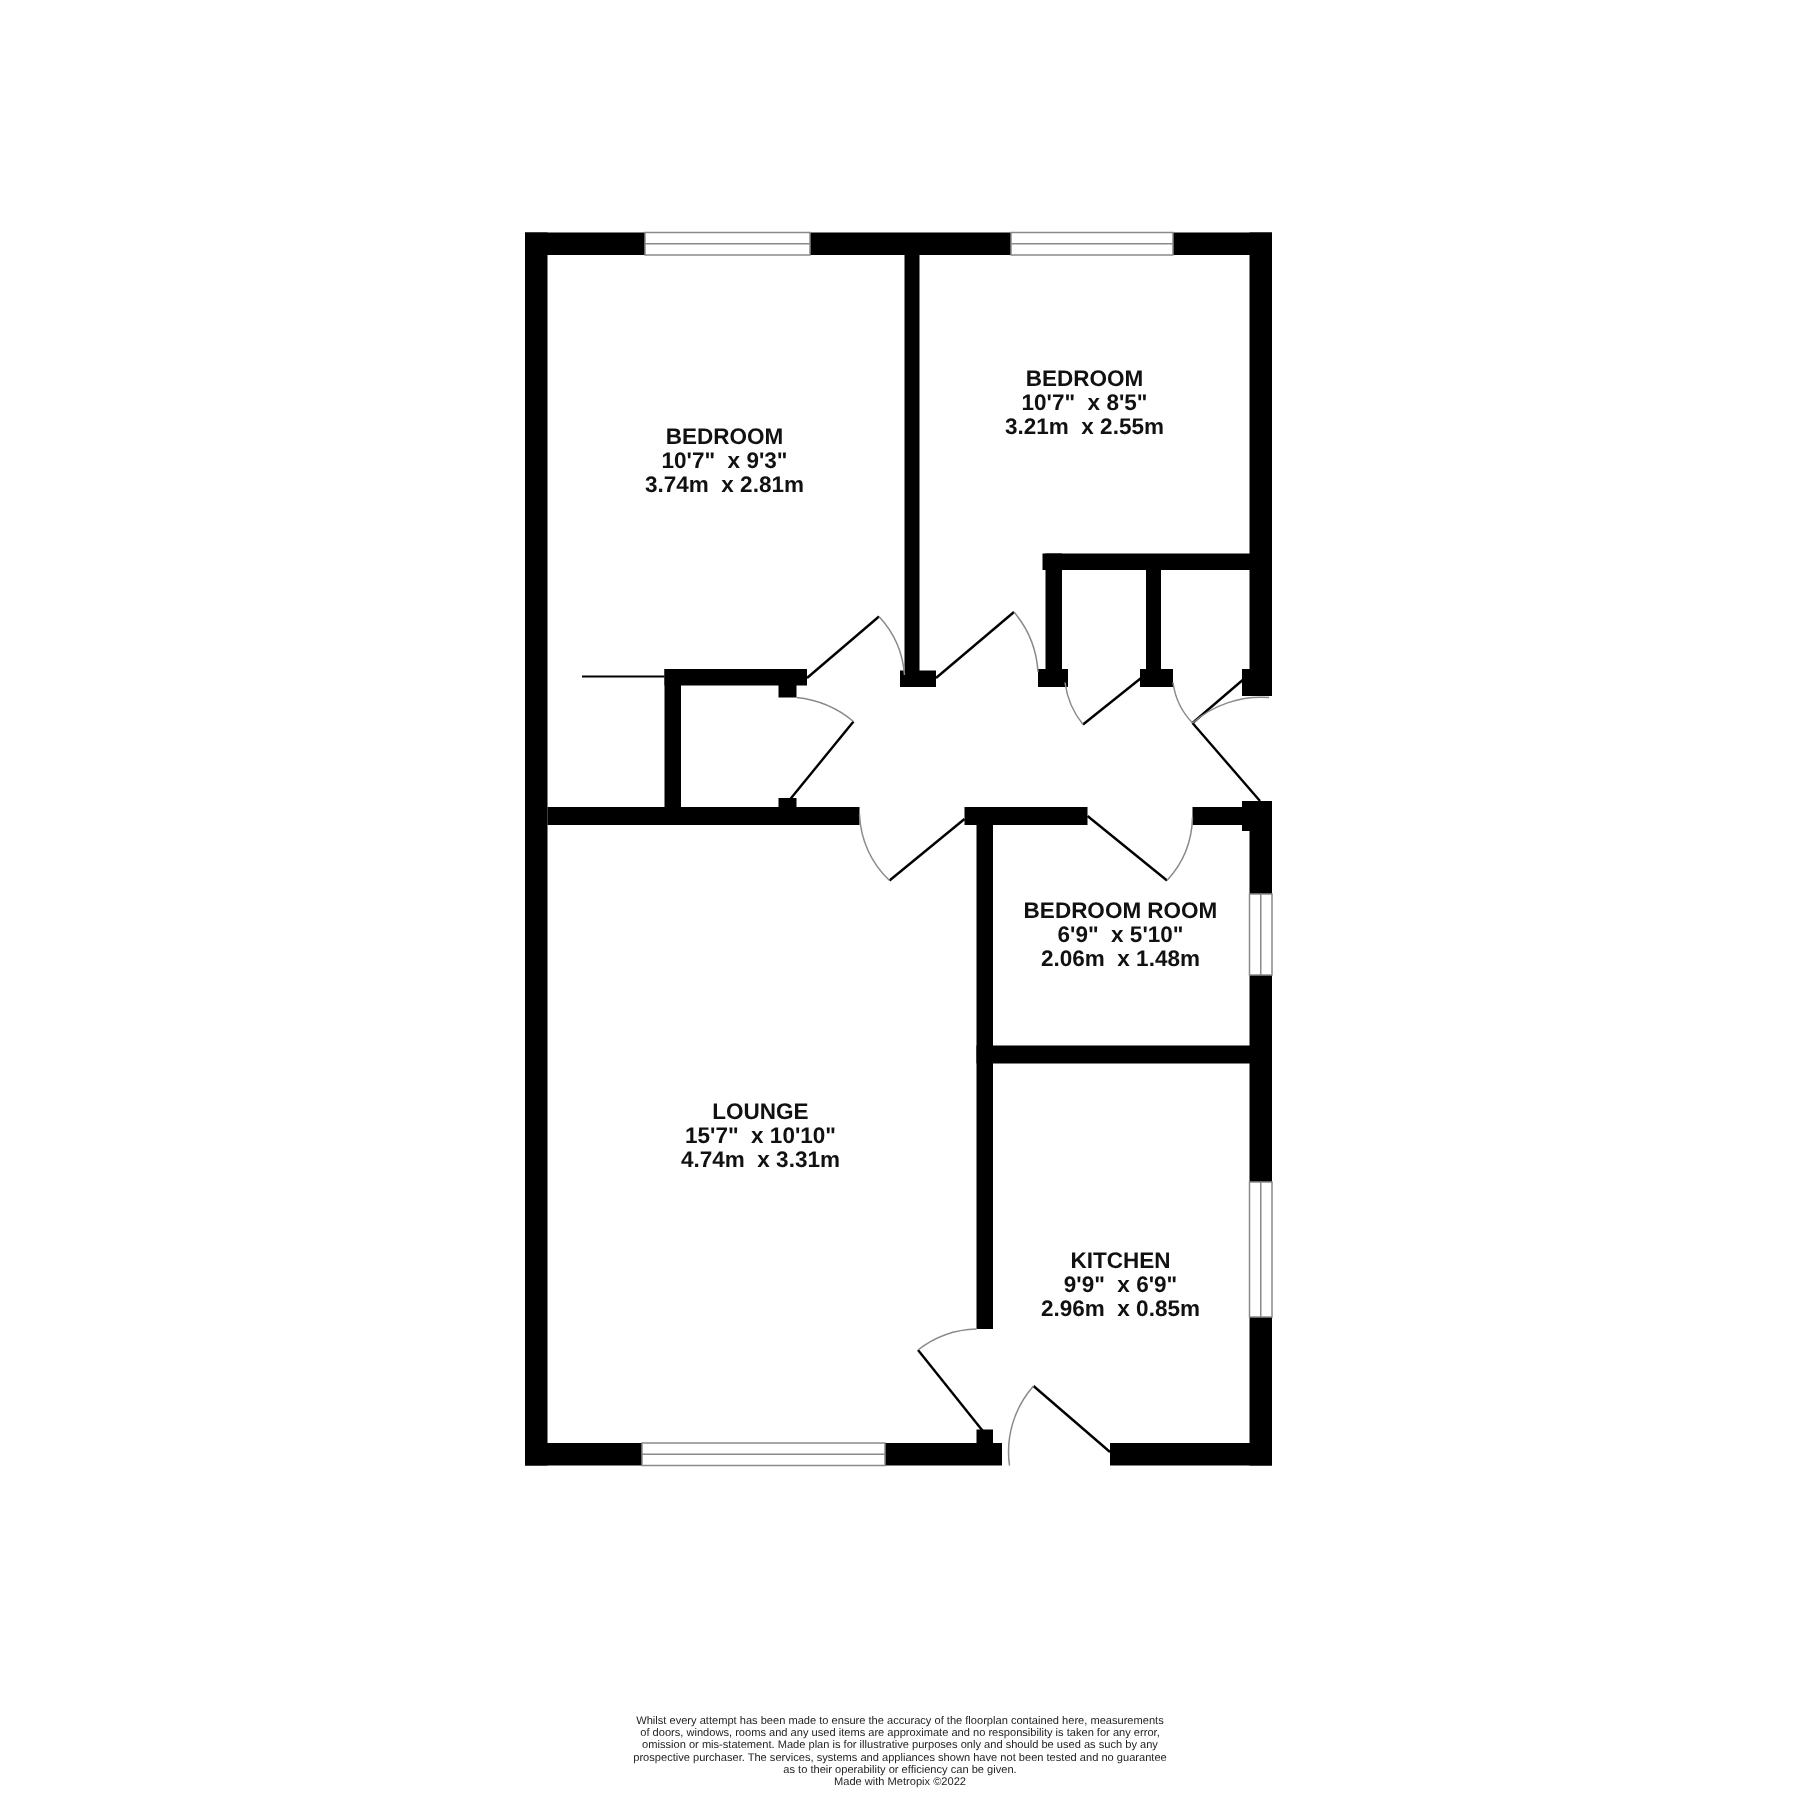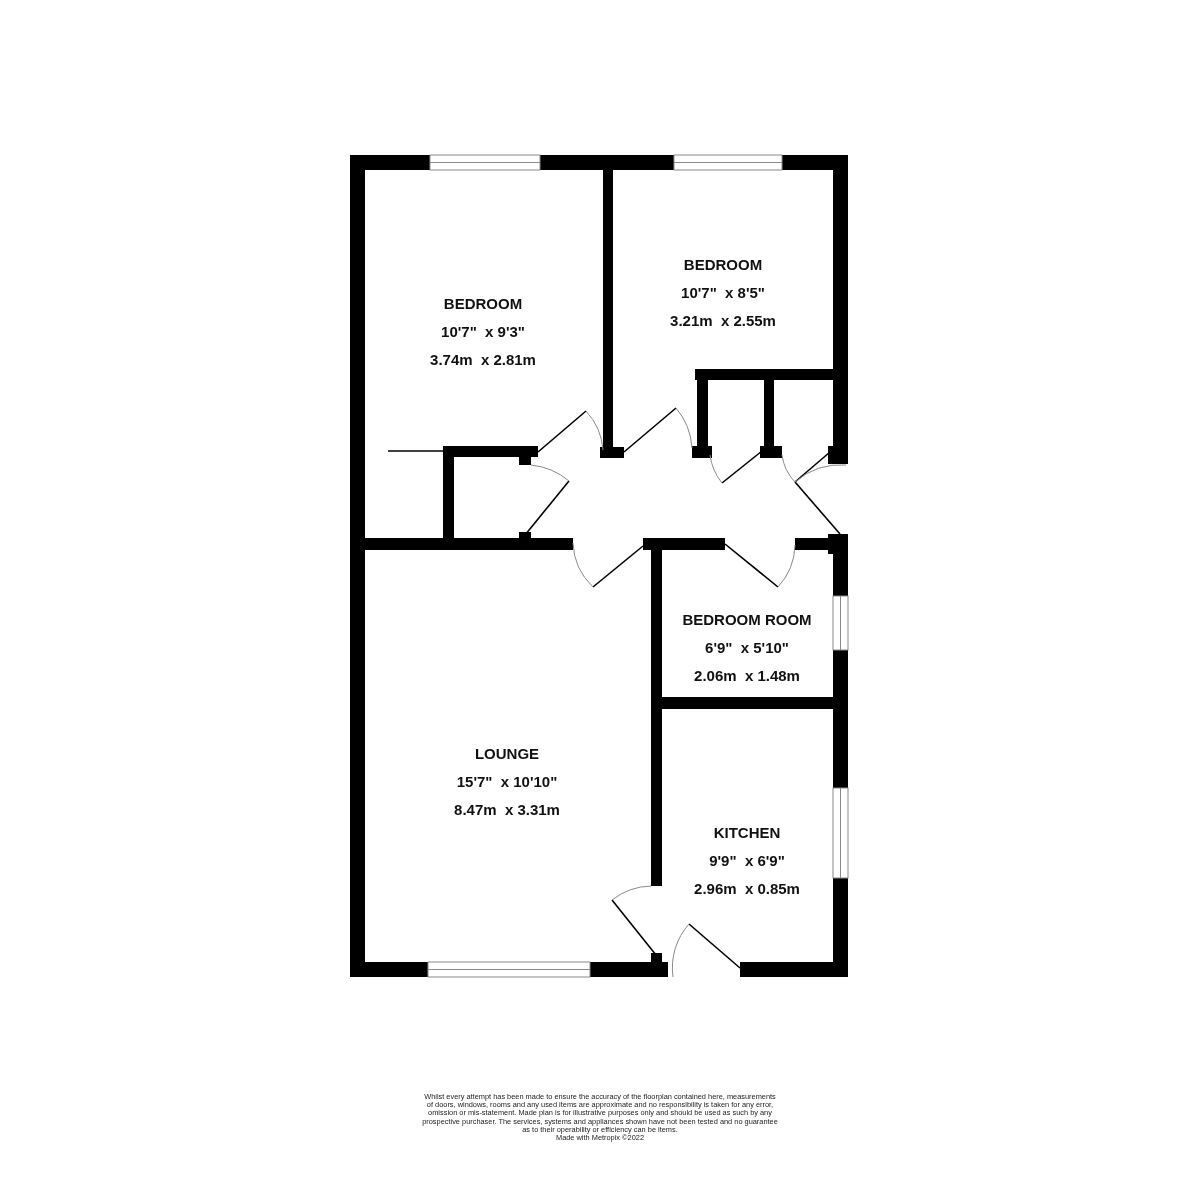--- a/index.html
+++ b/index.html
@@ -4,22 +4,22 @@
 <style>
   html, body { margin:0; padding:0; background:#ffffff; }
   body { width:1200px; height:1200px; position:relative; overflow:hidden; font-family:"Liberation Sans", sans-serif; }
   #plan { position:absolute; left:0; top:0; width:1200px; height:1200px; }
   .wall { fill:#000000; }
   .win { fill:#ffffff; stroke:#8a8a8a; stroke-width:1; }
   .winmid { stroke:#8a8a8a; stroke-width:1; }
   .door { stroke:#000000; stroke-width:1.6; fill:none; }
   .arc { stroke:#8a8a8a; stroke-width:1; fill:none; }
   .label { position:absolute; text-align:center; font-weight:bold; color:#111111; font-size:15px; line-height:16px; transform:translateX(-50%); white-space:nowrap; }
-  .label div { white-space:pre;margin-top:12px; }
-  .disclaimer { position:absolute; left:300px; top:1093px; width:600px; text-align:center; font-size:7.4px; line-height:8.2px; color:#222222; }
+  .label div { white-space:pre; }
+  .disclaimer { position:absolute; left:300px; top:1143px; width:600px; text-align:center; font-size:7.4px; line-height:8.2px; color:#222222; }
   .disclaimer div { white-space:nowrap; }
 </style>
 </head>
 <body>
 
 <svg id="plan" viewBox="0 0 1200 1200" xmlns="http://www.w3.org/2000/svg">
   <g>
 
     <rect class="wall" x="350" y="155" width="498" height="15"></rect>
 
@@ -124,28 +124,28 @@
   <div>3.21m  x 2.55m</div>
 </div>
 <div class="label" style="left:747px;top:600px;">
   <div>BEDROOM ROOM</div>
   <div>6'9"  x 5'10"</div>
   <div>2.06m  x 1.48m</div>
 </div>
 <div class="label" style="left:507px;top:734px;">
   <div>LOUNGE</div>
   <div>15'7"  x 10'10"</div>
-  <div>8.47m  x 3.31m</div>
+  <div>4.74m  x 3.31m</div>
 </div>
-<div class="label" style="left:747px;top:813px;">
+<div class="label" style="left:747px;top:833px;">
   <div>KITCHEN</div>
   <div>9'9"  x 6'9"</div>
   <div>2.96m  x 0.85m</div>
 </div>
 
 <div class="disclaimer">
   <div>Whilst every attempt has been made to ensure the accuracy of the floorplan contained here, measurements</div>
   <div>of doors, windows, rooms and any used items are approximate and no responsibility is taken for any error,</div>
   <div>omission or mis-statement. Made plan is for illustrative purposes only and should be used as such by any</div>
   <div>prospective purchaser. The services, systems and appliances shown have not been tested and no guarantee</div>
-  <div>as to their operability or efficiency can be items.</div>
+  <div>as to their operability or efficiency can be given.</div>
   <div>Made with Metropix ©2022</div>
 </div>
 
 </body></html>

